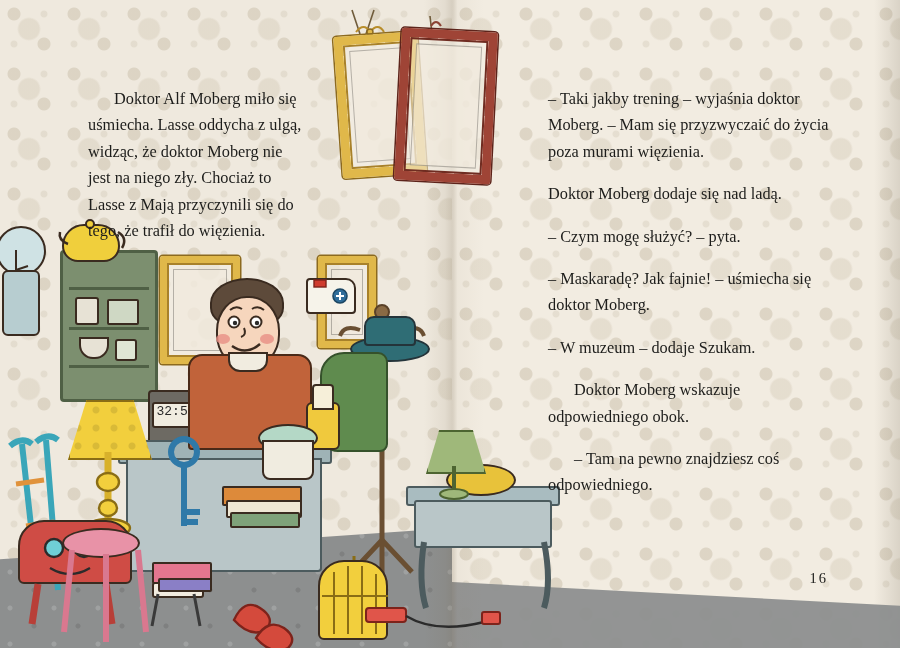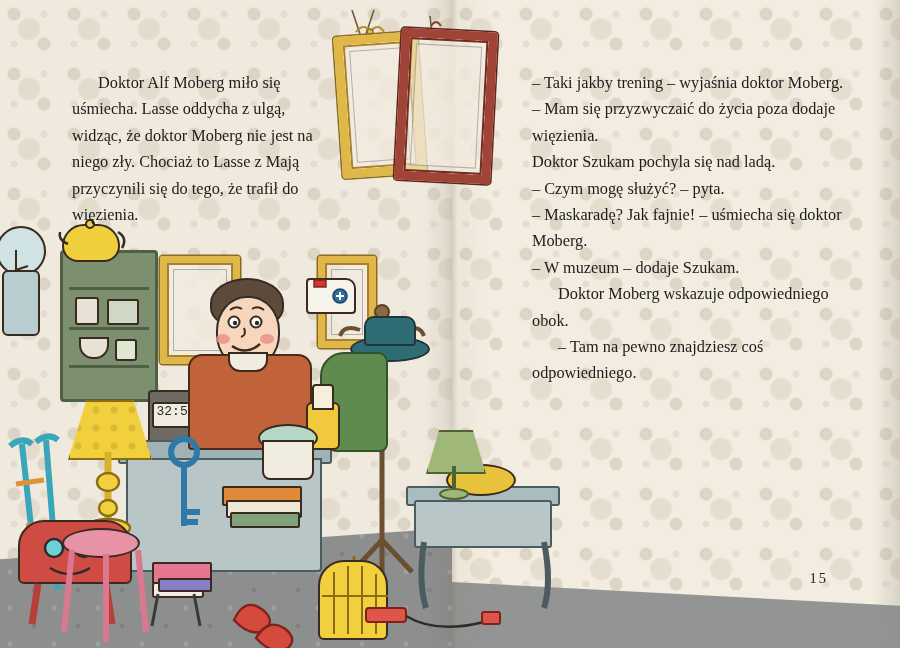--- a/index.html
+++ b/index.html
@@ -88,21 +88,21 @@
   }
 
   
   .text-col {
     position: absolute;
     font-size: 16.3px;
     line-height: 1.62;
     color: #1d1d1b;
     text-align: left;
   }
-  .text-col p { margin: 0; }
+  .text-col p { margin: 16px; }
   .text-col p.indent { text-indent: 1.6em; }
 
   .col-left  { left: 72px;  top: 70px;  width: 250px; }
   .col-right { left: 532px; top: 70px;  width: 320px; }
 
   .page-number {
     position: absolute;
     right: 72px;
     top: 570px;
     font-size: 14.5px;
@@ -402,24 +402,24 @@
       <rect x="122" y="18" width="18" height="12" rx="2" fill="#e0554a" stroke="#7d231b" stroke-width="2"></rect>
     </svg>
 
   </div>
 
   <div class="text-col col-left">
     <p class="indent">Doktor Alf Moberg miło się uśmiecha. Lasse oddycha z ulgą, widząc, że doktor Moberg nie jest na niego zły. Chociaż to Lasse z Mają przyczynili się do tego, że trafił do więzienia.</p>
   </div>
 
   <div class="text-col col-right">
-    <p>– Taki jakby trening – wyjaśnia doktor Moberg. – Mam się przyzwyczaić do życia poza dodaje więzienia.</p>
-    <p>Doktor Szukam pochyla się nad ladą.</p>
+    <p>– Taki jakby trening – wyjaśnia doktor Moberg. – Mam się przyzwyczaić do życia poza murami więzienia.</p>
+    <p>Doktor Moberg dodaje się nad ladą.</p>
     <p>– Czym mogę służyć? – pyta.</p>
     <p>– Maskaradę? Jak fajnie! – uśmiecha się doktor Moberg.</p>
     <p>– W muzeum – dodaje Szukam.</p>
     <p class="indent">Doktor Moberg wskazuje odpowiedniego obok.</p>
     <p class="indent">– Tam na pewno znajdziesz coś odpowiedniego.</p>
   </div>
 
-  <div class="page-number">15</div>
+  <div class="page-number">16</div>
 
 </div>
 
 </body></html>

